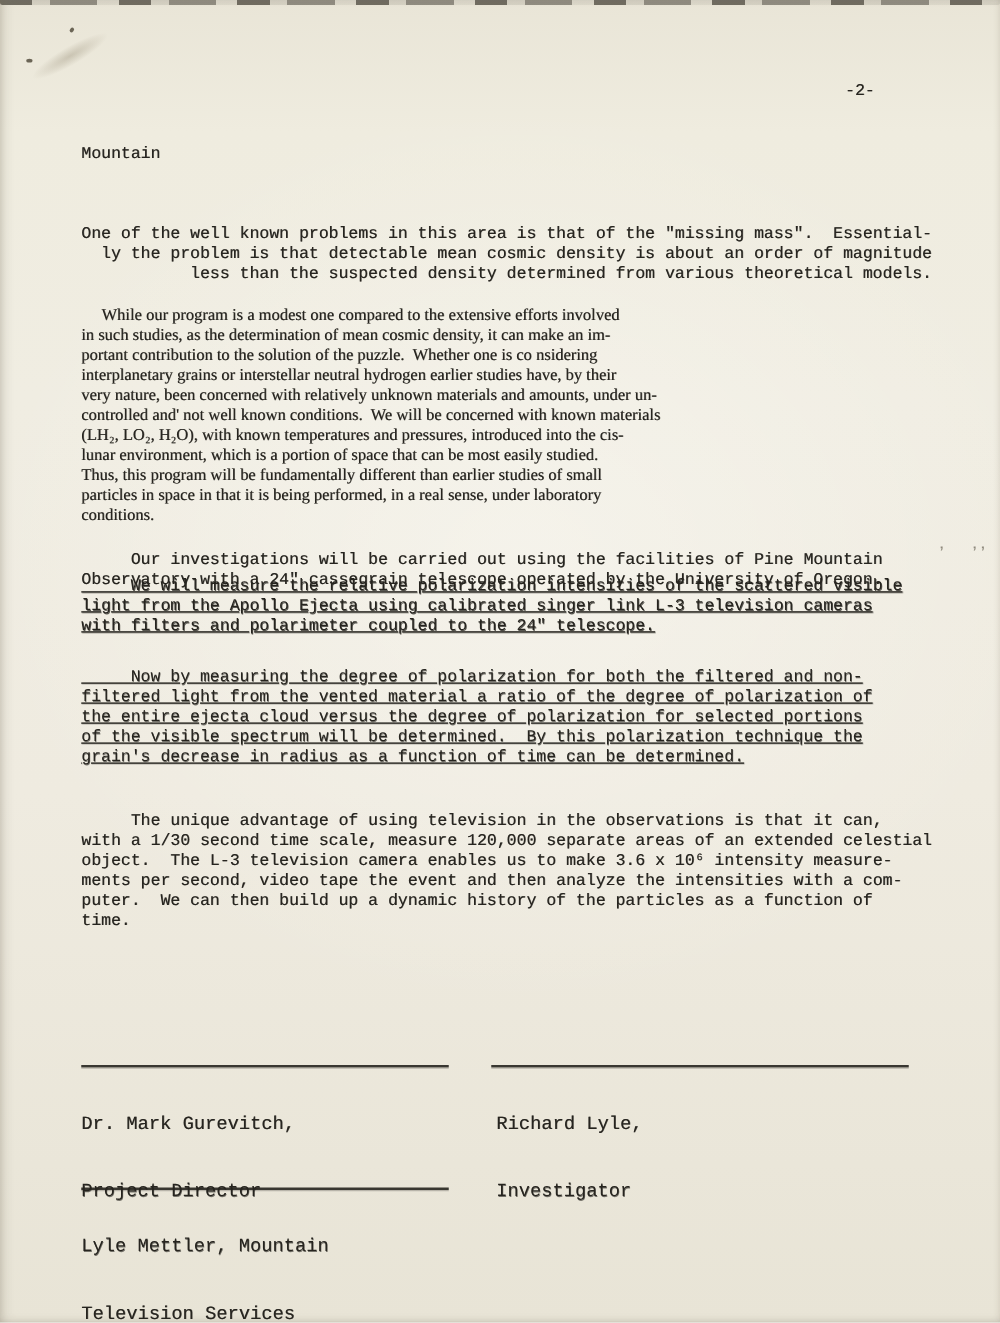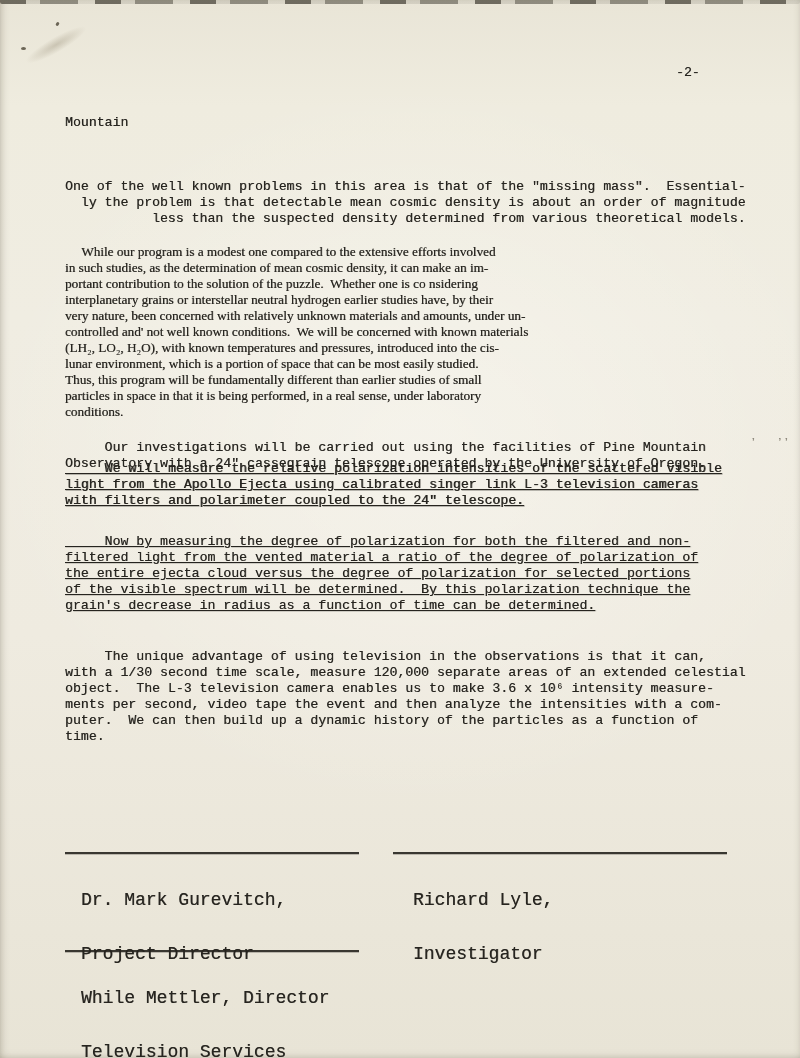--- a/index.html
+++ b/index.html
@@ -65,21 +65,21 @@
   .sig-rule {
     position: absolute; height: 2px;
     background: rgba(38,36,30,0.9);
     box-shadow: 0 1px 0 rgba(38,36,30,0.25);
   }
   .rule-a { left: 65px;  top: 852px; width: 294px; }
   .rule-b { left: 393px; top: 852px; width: 334px; }
   .rule-c { left: 65px;  top: 950px; width: 294px; }
   .sig {
     position: absolute;
-    font-size: 18px; line-height: 18px; margin-left: 16px;
+    font-size: 15px; line-height: 18px;
   }
   .sig-a { left: 65px;  top: 855px; }
   .sig-b { left: 397px; top: 855px; }
   .sig-c { left: 65px;  top: 953px; }
 </style>
 </head>
 <body>
 
 <div>
 
@@ -134,17 +134,17 @@
   </div>
 
   <div class="sig-rule rule-b"></div>
   <div class="sig sig-b ink">
     <div>Richard Lyle,</div>
     <div>Investigator</div>
   </div>
 
   <div class="sig-rule rule-c"></div>
   <div class="sig sig-c ink">
-    <div>While Mettler, Director</div>
+    <div>Lyle Mettler, Mountain</div>
     <div>Television Services</div>
   </div>
 
 </div>
 
 </body></html>

